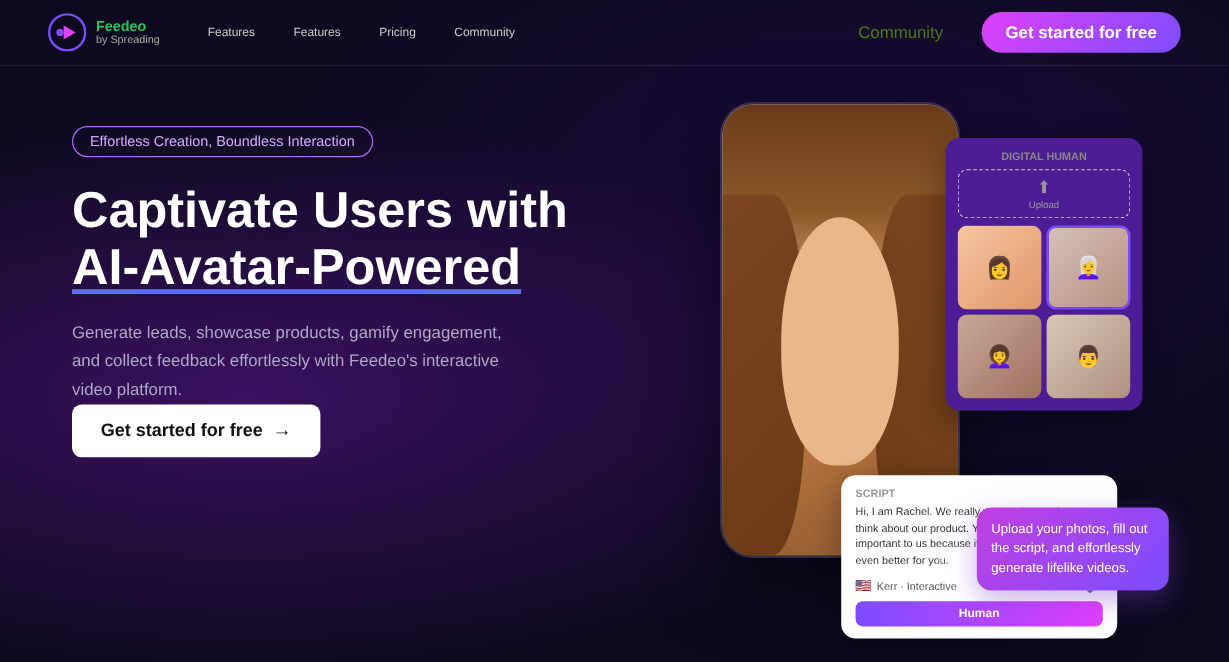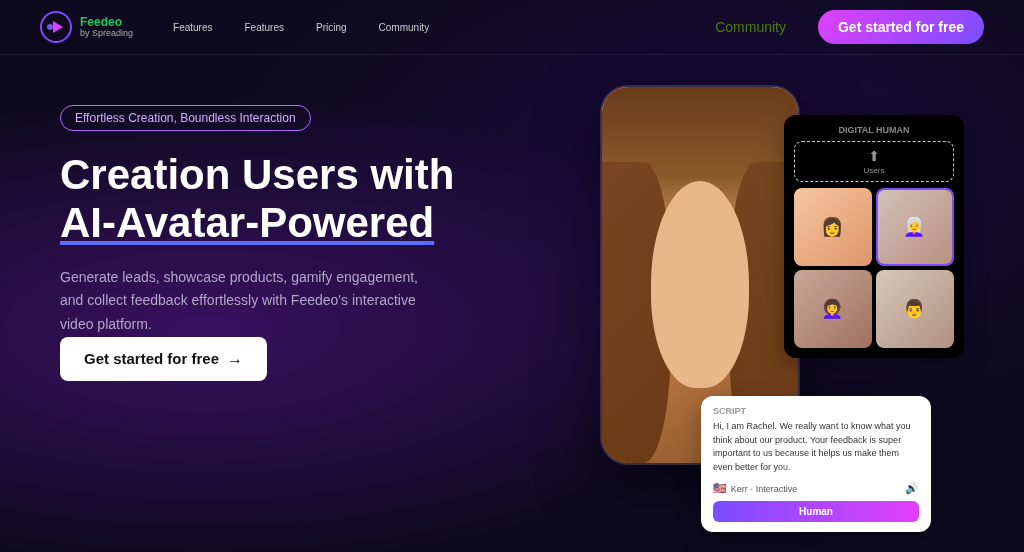--- a/index.html
+++ b/index.html
@@ -272,23 +272,23 @@
       width: 100%;
       margin-top: 6px;
       cursor: pointer;
       text-align: center;
     }
 
     
     .digital-human-panel {
       position: absolute;
       top: 20px;
-      right: 0;
-      width: 180px;
-      background: #000000;
+      right: 12px;
+      width: 164px;
+      background: #4c1d95;
       border-radius: 12px;
       padding: 10px;
       box-shadow: 0 8px 24px rgba(0,0,0,0.3);
     }
     .dh-label {
       font-size: 9px;
       font-weight: 700;
       color: #888;
       text-align: center;
       margin-bottom: 6px;
@@ -390,21 +390,21 @@
     <span class="nav-community">Community</span>
     <button class="btn-cta">Get started for free</button>
   </div>
 </nav>
 
 <div class="hero">
 
   <div class="hero-left">
     <div class="tag-pill">Effortless Creation, Boundless Interaction</div>
     <h1 class="hero-title">
-      <span>Creation Users with</span><br>
+      <span>Captivate Users with</span><br>
       <span class="underline-blue">AI-Avatar-Powered</span><br>
     </h1>
     <p class="hero-desc">Generate leads, showcase products, gamify engagement, and collect feedback effortlessly with Feedeo's interactive video platform.</p>
     <button class="btn-get-started">
       <span>Get started for free</span>
       <span class="arrow-icon">→</span>
     </button>
   </div>
 
   <div class="hero-right">
@@ -434,33 +434,36 @@
     </div>
 
     <div class="mic-circle" style="position:absolute; left:200px; bottom:70px;">
       <span style="font-size:14px;">🎙</span>
     </div>
 
     <div class="digital-human-panel">
       <div class="dh-label">Digital Human</div>
       <div class="dh-upload">
         <span class="dh-upload-icon">⬆</span>
-        <span class="dh-upload-text">Users</span>
+        <span class="dh-upload-text">Upload</span>
       </div>
       <div class="dh-avatars">
         <div class="dh-avatar">
           <div class="avatar-face af1">👩</div>
         </div>
         <div class="dh-avatar selected">
           <div class="avatar-face af2">👩‍🦳</div>
         </div>
         <div class="dh-avatar">
           <div class="avatar-face af3">👩‍🦱</div>
         </div>
         <div class="dh-avatar">
           <div class="avatar-face af4">👨</div>
         </div>
       </div>
     </div>
 
+    <div class="tooltip-bubble">
+      <span>Upload your photos, fill out the script, and effortlessly generate lifelike videos.</span>
+    </div>
 
   </div>
 </div>
 
 </body></html>

